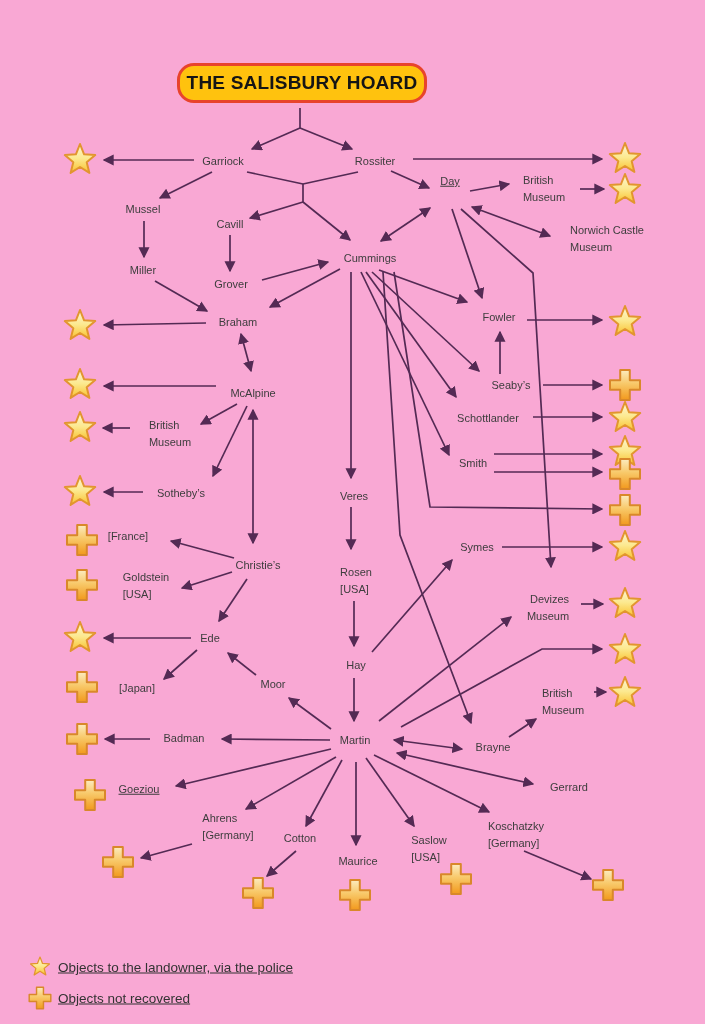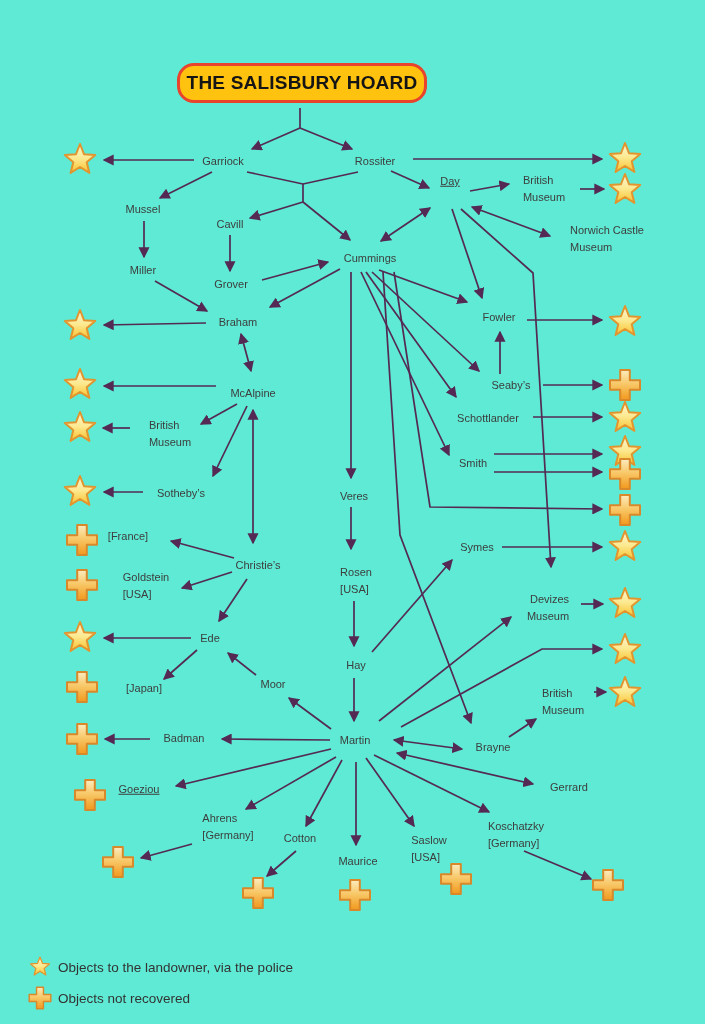--- a/index.html
+++ b/index.html
@@ -1,35 +1,35 @@
 <!DOCTYPE html>
 <html><head>
 <meta charset="utf-8">
 <style>
   html,body{margin:0;padding:0;background:#ffffff;}
   #canvas{
-    position:relative;width:705px;height:1024px;background:#5eead4;overflow:hidden;
+    position:relative;width:705px;height:1024px;background:#f9a8d4;overflow:hidden;
     font-family:"Liberation Sans", sans-serif;
   }
   #edge-layer{position:absolute;left:0;top:0;}
   .node{
     position:absolute;transform:translate(-50%,-50%);
     font-size:11px;line-height:16.5px;color:#3d3d3d;white-space:nowrap;
   }
   .node.left{text-align:left;}
   .node.center{text-align:center;}
   #title-box{
     position:absolute;left:177px;top:63px;width:244px;height:34px;
     background:#ffc20e;border:3px solid #e8432c;border-radius:17px;
     display:flex;align-items:center;justify-content:center;
     font-size:19px;font-weight:bold;color:#151515;letter-spacing:.2px;
   }
   .legend-label{
     position:absolute;transform:translateY(-50%);
-    font-size:13.5px;color:#333333;white-space:nowrap;
+    font-size:13.5px;color:#333333;white-space:nowrap;text-decoration:underline;
   }
 </style>
 </head>
 <body>
 
 <div id="canvas">
 
   <svg id="edge-layer" width="705" height="1024" viewBox="0 0 705 1024">
     <defs>
       <marker id="ah" viewBox="0 0 8 8" refX="7" refY="4" markerWidth="6.5" markerHeight="6.5" orient="auto-start-reverse">
@@ -247,21 +247,21 @@
       <div class="node left" style="left: 548px; top: 607px; text-align: right;">
         <div>Devizes</div>
         <div>Museum</div>
       </div>
       <div class="node center" style="left: 210px; top: 638px;">
         <div>Ede</div>
       </div>
       <div class="node center" style="left: 356px; top: 665px;">
         <div>Hay</div>
       </div>
-      <div class="node center" style="left: 144px; top: 688px;">
+      <div class="node center" style="left: 137px; top: 688px;">
         <div>[Japan]</div>
       </div>
       <div class="node center" style="left: 273px; top: 684px;">
         <div>Moor</div>
       </div>
       <div class="node left" style="left: 563px; top: 701px;">
         <div>British</div>
         <div>Museum</div>
       </div>
       <div class="node center" style="left: 184px; top: 738px;">

